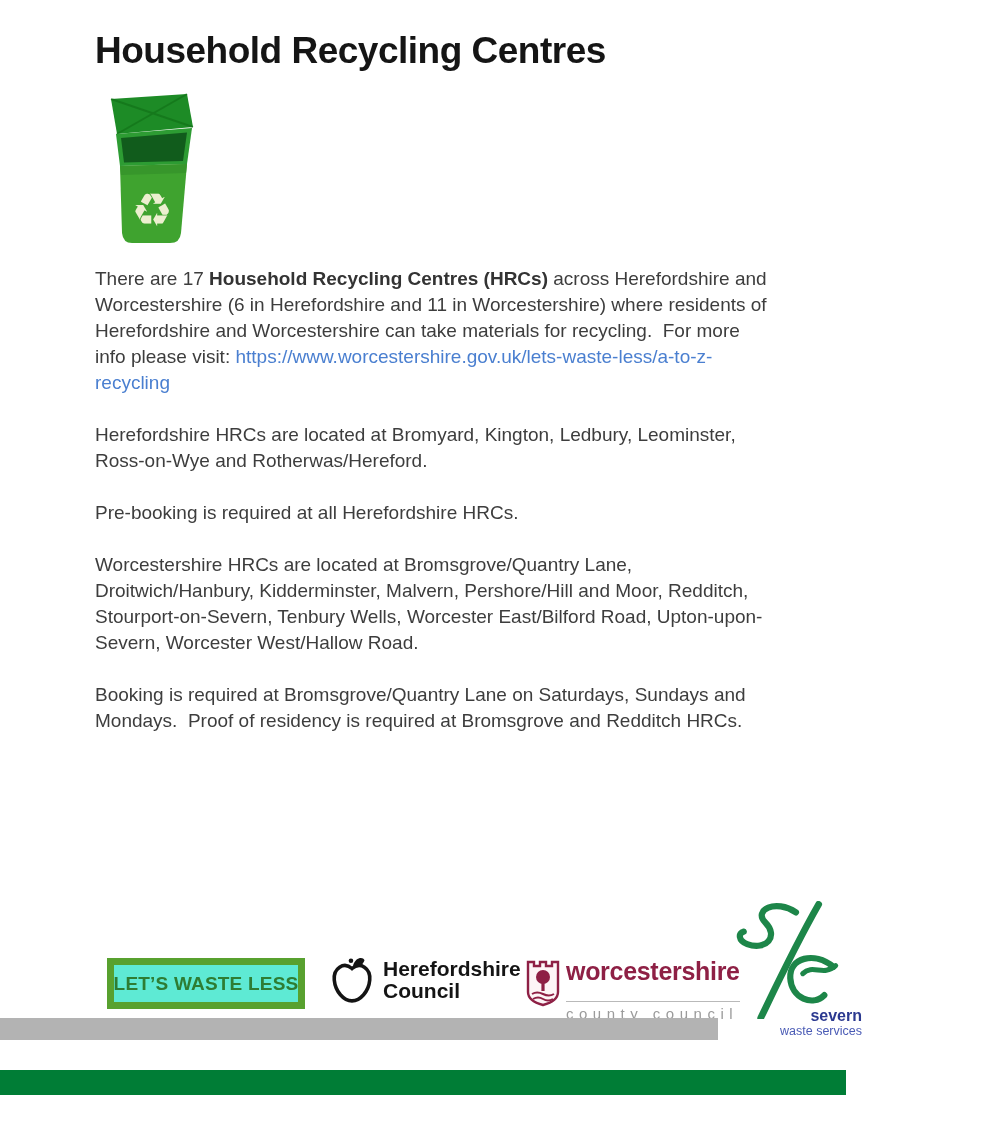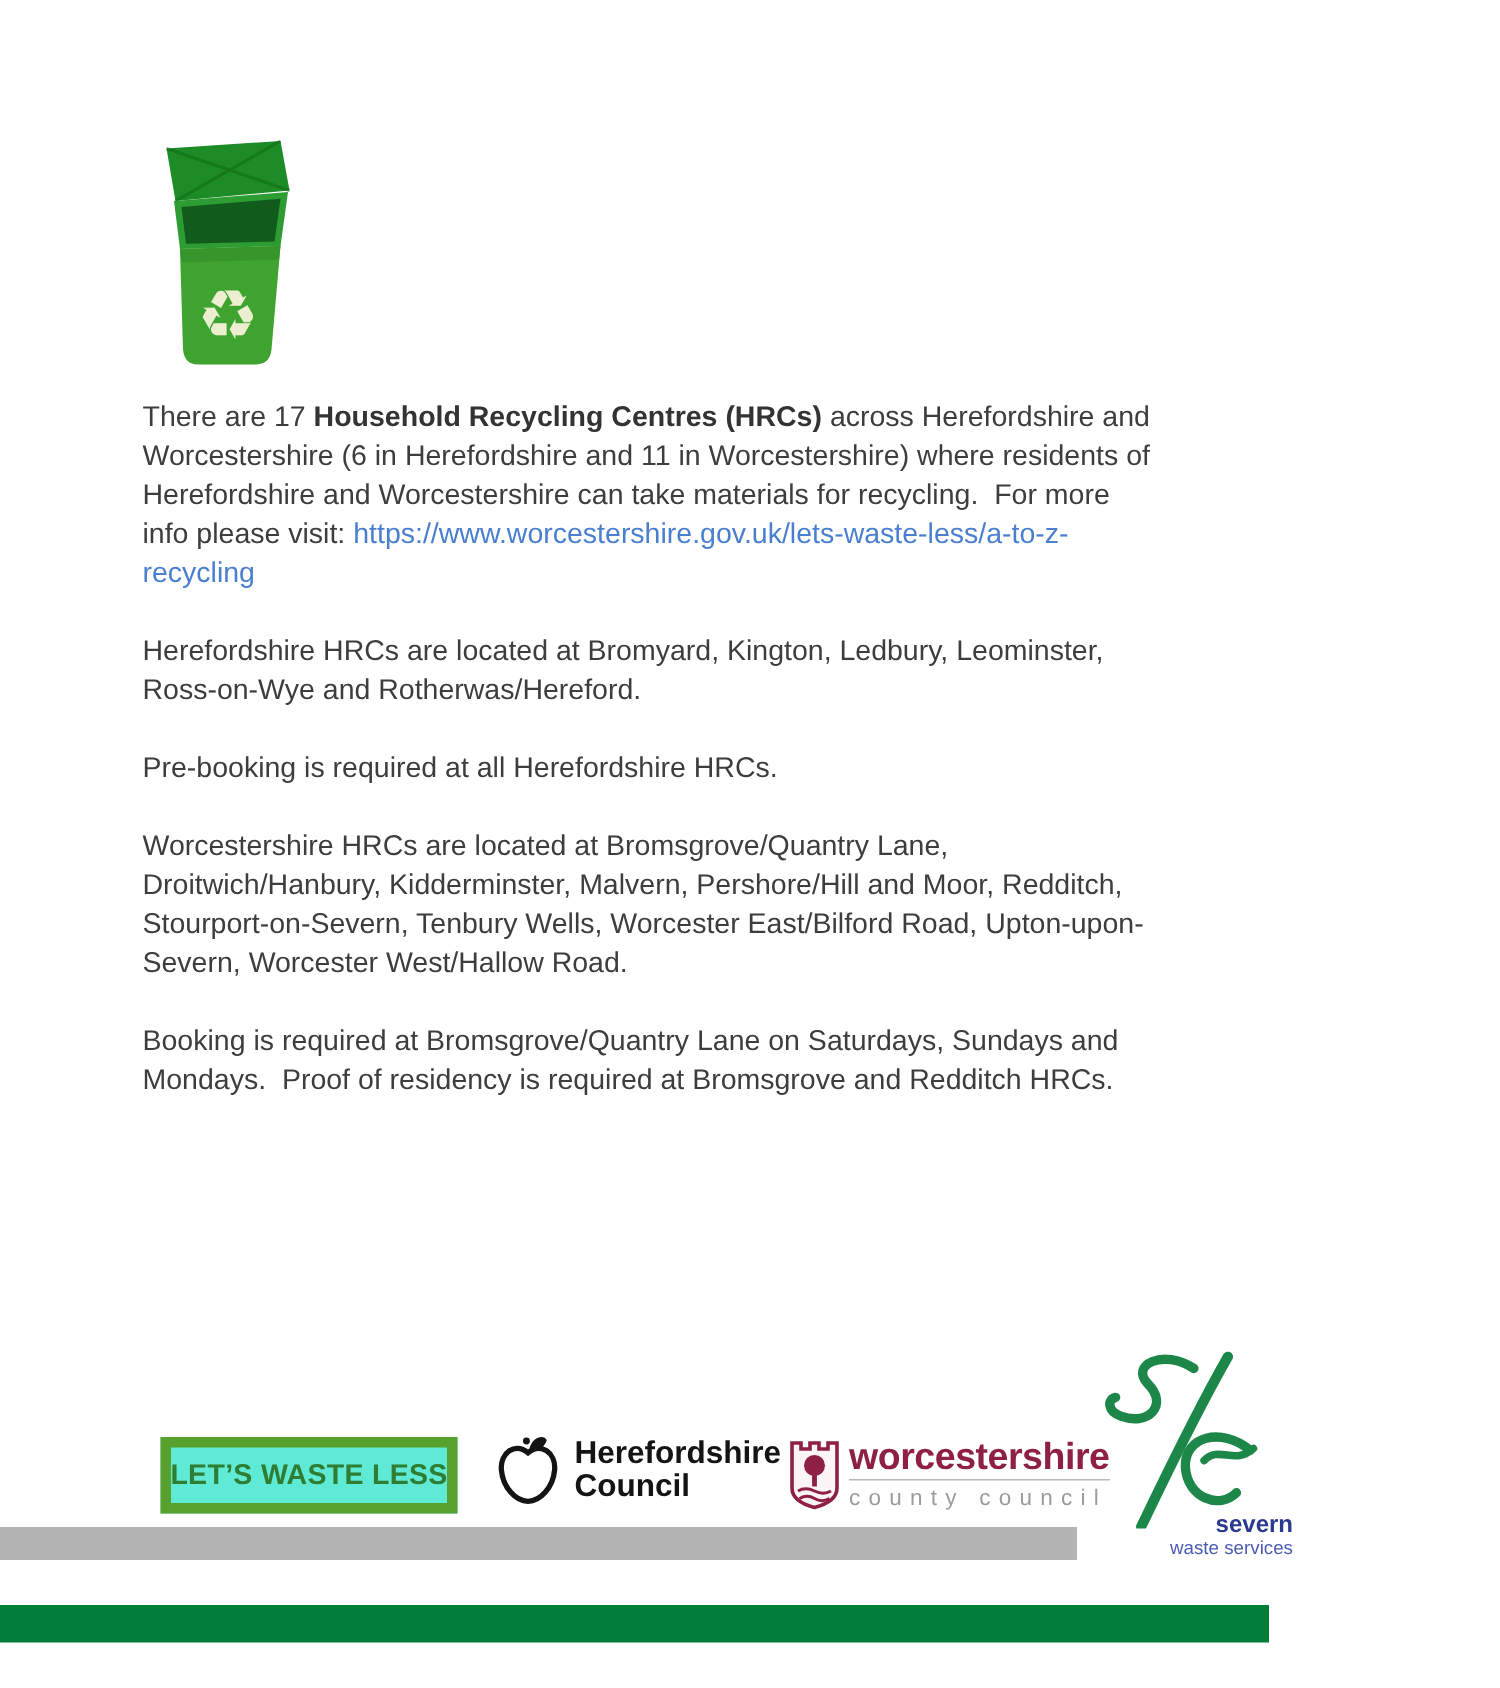--- a/index.html
+++ b/index.html
@@ -34,39 +34,40 @@
   .logo-hereford {
     position:absolute; left:330px; top:956px; display:flex; align-items:center; gap:9px;
   }
   .logo-hereford .hc-text { font-size:21px; font-weight:700; color:#141414; line-height:22px; }
   .logo-worcs {
     position:absolute; left:526px; top:959px; display:flex; align-items:flex-start; gap:6px;
   }
   .logo-worcs .wc-name {
     font-size:25px; font-weight:700; color:var(--maroon,#8e2045);
     line-height:24px; letter-spacing:-0.3px;
-    border-bottom:1.5px solid #b9b9b9; padding-bottom:3px; white-space:nowrap;
+    border-bottom:1.5px solid #b9b9b9; padding-bottom:18px; white-space:nowrap;
   }
   .logo-worcs .wc-sub {
     font-size:15px; color:var(--council_gray,#9b9b9b); letter-spacing:5.5px;
     padding-top:3px; white-space:nowrap;
   }
   .logo-severn { position:absolute; left:724px; top:901px; width:142px; }
   .logo-severn .sv-texts { text-align:right; padding-right:4px; margin-top:-16px; }
   .logo-severn .sv-name { font-size:16px; font-weight:700; color:var(--severn_blue,#2b3990); line-height:17px; }
   .logo-severn .sv-sub  { font-size:12.5px; color:#4a5bb5; line-height:14px; }
 
   .bar-gray  { position:absolute; left:0; top:1018px; width:718px; height:22px; background:var(--bar_gray,#b3b3b3); }
   .bar-green { position:absolute; left:0; top:1070px; width:846px; height:25px; background:var(--bar_green,#007d36); }
 </style>
 </head>
 <body>
 
 <div class="page">
 
+  <h1 class="title">Household Recycling Centres</h1>
 
   <svg class="bin" viewBox="0 0 90 152">
     <path d="M7,6 L83,1 L89,34 L13,41 Z" style="fill:var(--bin_dark,#1d8b26)"></path>
     <path d="M7,6 L89,34 M83,1 L13,41" style="stroke:#0f6b14;stroke-width:2;opacity:0.55;fill:none"></path>
     <path d="M12,41 L88,35 L83,71 L16,73 Z" style="fill:#2d9c33"></path>
     <path d="M17,45 L83,39.5 L79,68 L20,69.5 Z" style="fill:var(--bin_interior,#115c1c)"></path>
     <path d="M16,73 L83,71 L77,140 Q76,150 66,150 L28,150 Q19,150 18,140 Z" style="fill:var(--bin_green,#3fa32f)"></path>
     <path d="M16,73 L83,71 L82,80 L17,82 Z" style="fill:#37962b"></path>
     <text x="48" y="133" font-size="46" text-anchor="middle" style="fill:var(--bin_symbol,#ecefcf)">♻</text>
   </svg>

